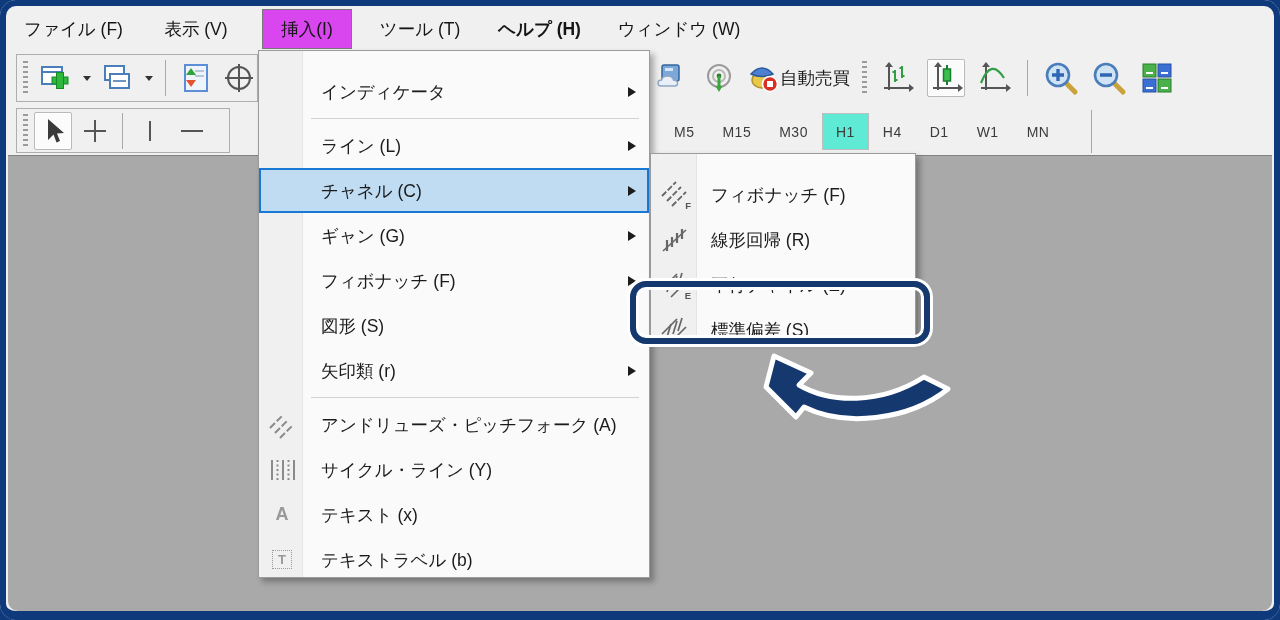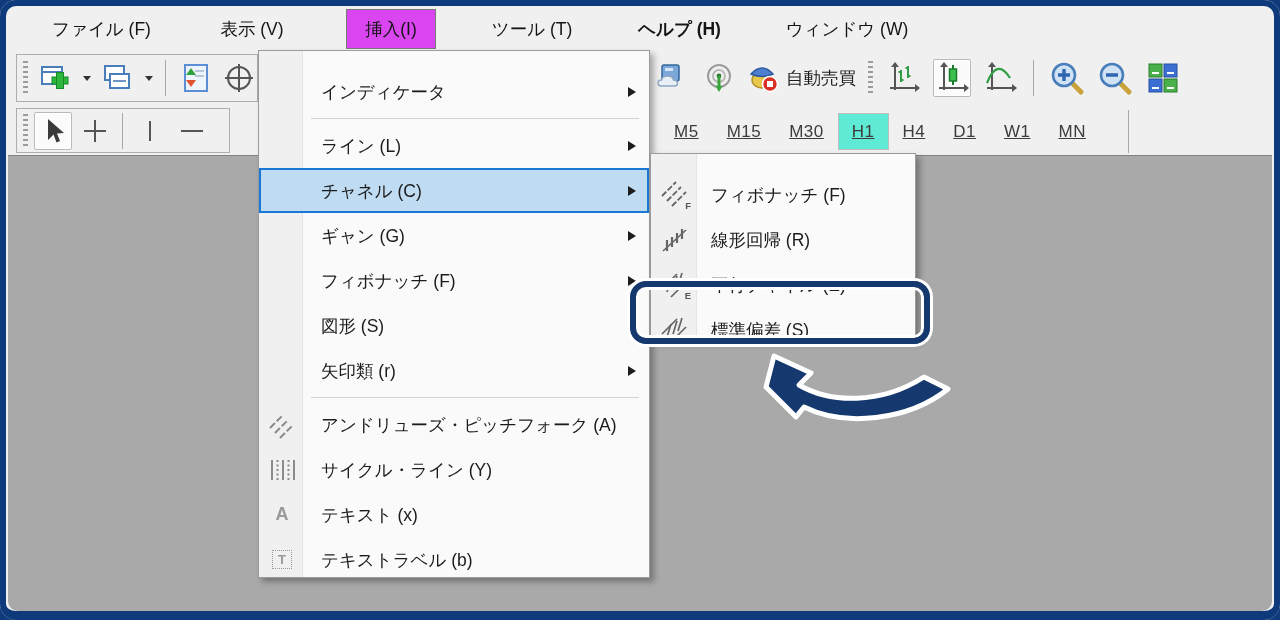--- a/index.html
+++ b/index.html
@@ -7,44 +7,44 @@
   .screen{
     position:relative;width:1280px;height:620px;background:#0e3a7c;
     font-family:"Liberation Sans","DejaVu Sans",sans-serif;
     -webkit-font-smoothing:antialiased;
   }
   .win{position:absolute;inset:0;background:#f0f0f0;border-radius:16px;overflow:hidden;}
   .frame{position:absolute;inset:0;border:6px solid #0e3a7c;border-bottom-width:9px;border-radius:16px;z-index:40;pointer-events:none;}
 
   
   .menubar{position:absolute;top:8px;left:0;right:0;height:42px;display:flex;align-items:center;padding-left:30px;z-index:5;}
-  .mb-item{font-size:17.5px;color:#151515;white-space:nowrap;display:flex;align-items:center;justify-content:center;height:40px;cursor:default;margin-left:28px;}
+  .mb-item{font-size:17.5px;color:#151515;white-space:nowrap;display:flex;align-items:center;justify-content:center;height:40px;cursor:default;}
   .mb-item:nth-child(1){width:87px;margin-right:43px;}
   .mb-item:nth-child(2){width:72px;margin-right:30px;}
   .mb-item:nth-child(3){width:90px;margin-right:23px;border:1px solid #7a7a7a;background:#d946ef;}
   .mb-item:nth-child(4){width:90px;margin-right:40px;}
   .mb-item:nth-child(5){width:69px;margin-right:40px;font-weight:bold;}
   .mb-item:nth-child(6){width:130px;margin-right:40px;}
   .mb-item:nth-child(7){width:80px;}
 
   
   .tb1-left{position:absolute;left:16px;top:54px;width:242px;height:48px;border:1px solid #aeaeae;display:flex;align-items:center;padding-left:4px;gap:8px;background:#f0f0f0;}
   .tb1-right{position:absolute;left:652px;top:52px;height:52px;display:flex;align-items:center;gap:10px;}
   .tb2-left{position:absolute;left:16px;top:108px;width:214px;height:45px;border:1px solid #aeaeae;display:flex;align-items:center;padding-left:4px;gap:4px;background:#f0f0f0;}
   .grip{width:5px;height:34px;background-image:repeating-linear-gradient(to bottom,#9b9b9b 0 2px,transparent 2px 5px);margin:0 2px;cursor:grab;}
   .tsep{width:1px;height:36px;background:#a8a8a8;margin:0 4px;}
   .tbtn{width:38px;height:38px;display:flex;align-items:center;justify-content:center;border:1px solid transparent;border-radius:2px;cursor:pointer;position:relative;}
   .tbtn.active{background:#fbfbfb;border-color:#b9b9b9;box-shadow:inset 0 0 0 1px #ffffff;}
   .caret{width:0;height:0;border-top:5px solid #333;border-left:4px solid transparent;border-right:4px solid transparent;margin-left:2px;cursor:pointer;}
-  .autotrade{display:flex;align-items:center;gap:6px;cursor:pointer;}
+  .autotrade{display:flex;align-items:center;gap:0;cursor:pointer;}
   .autotrade-label{font-size:17.5px;color:#1c1c1c;white-space:nowrap;}
 
   
   .timeframes{position:absolute;left:660px;top:110px;height:43px;display:flex;align-items:center;z-index:2;}
-  .tf{height:37px;padding:0 13px;display:flex;align-items:center;font-size:17px;color:#3c3c3c;border:1px solid transparent;cursor:pointer;letter-spacing:.5px;text-decoration:underline;}
+  .tf{height:37px;padding:0 13px;display:flex;align-items:center;font-size:14px;color:#3c3c3c;border:1px solid transparent;cursor:pointer;letter-spacing:.5px;}
   .tf.active{background:#5eead4;border-color:#bdbdbd;}
   .tf-sep{width:1px;height:43px;background:#a8a8a8;margin-left:28px;}
 
   
   .chart-area{position:absolute;left:8px;right:8px;top:155px;bottom:9px;background:#a9a9a9;border-top:1px solid #828282;border-radius:0 0 10px 10px;z-index:1;}
 
   
   .menu-panel{position:absolute;left:258px;top:50px;width:392px;height:528px;background:#fafafa;border:1px solid #9b9b9b;box-shadow:4px 4px 6px rgba(0,0,0,.30);z-index:10;}
   .menu-gutter{position:absolute;left:0;top:0;bottom:0;width:44px;background:#f0f0f0;border-right:1px solid #e4e4e4;}
   .menu-list{position:relative;padding-top:18px;}

